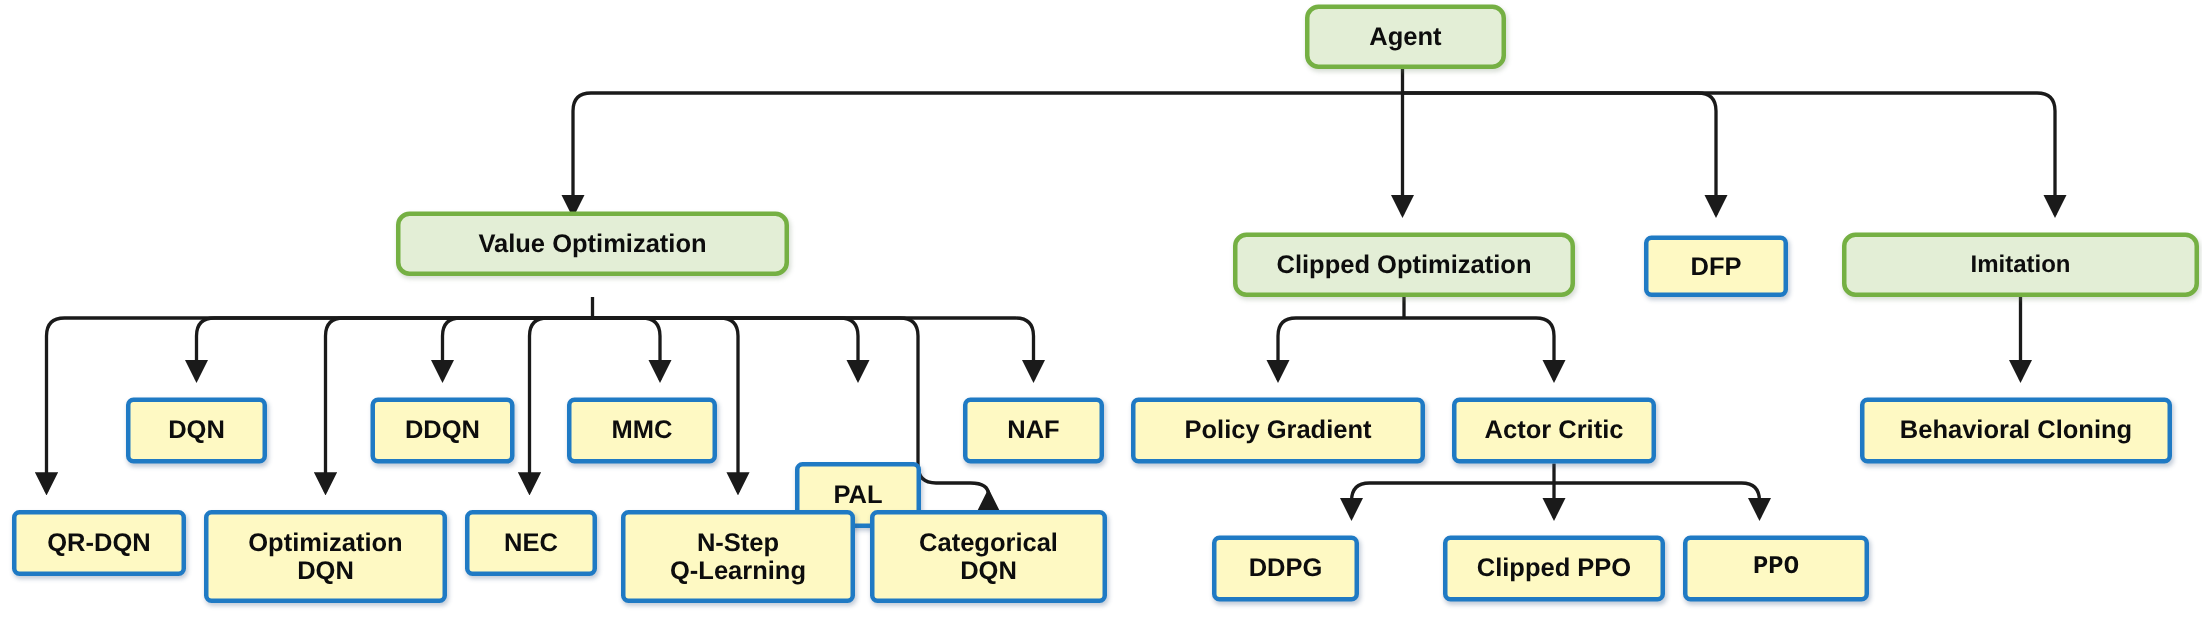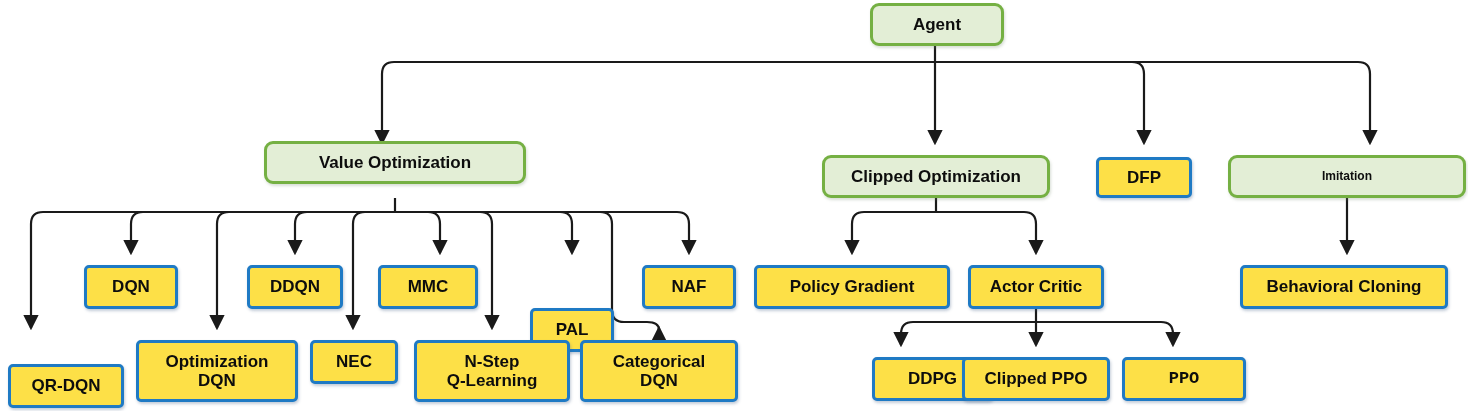--- a/index.html
+++ b/index.html
@@ -2,21 +2,21 @@
 <html><head>
 <meta charset="utf-8">
 <style>
   html,body{margin:0;padding:0;background:#ffffff;}
   body{width:1468px;height:411px;font-family:"Liberation Sans",sans-serif;overflow:hidden;}
   #stage{position:relative;width:1468px;height:411px;background:#fff;}
   svg.edges{position:absolute;left:0;top:0;width:1468px;height:411px;pointer-events:none;}
   .node{position:absolute;box-sizing:border-box;display:flex;align-items:center;
         justify-content:center;text-align:center;font-weight:bold;color:#0d0d0d;
         line-height:1.12;z-index:2;}
-  .node.blue{background:#fde047;border:3px solid #1f7ac4;border-radius:5px;
+  .node.blue{background:#fef9c3;border:3px solid #1f7ac4;border-radius:5px;
              box-shadow:1px 2px 3px rgba(60,90,130,.30);}
   .node.green{background:#e3eed6;border:3px solid #75b043;border-radius:9px;
               box-shadow:1px 2px 3px rgba(120,140,110,.28);}
   .lbl{display:block;white-space:pre-line;}
 </style>
 </head>
 <body>
 
 <div id="stage">
 
@@ -60,39 +60,39 @@
       </div>
       <div class="node green" style="left: 264px; top: 141px; width: 262px; height: 43px; font-size: 17px;">
         <span class="lbl">Value Optimization</span>
       </div>
       <div class="node green" style="left: 822px; top: 155px; width: 228px; height: 43px; font-size: 17px;">
         <span class="lbl">Clipped Optimization</span>
       </div>
       <div class="node blue" style="left: 1096px; top: 157px; width: 96px; height: 41px; font-size: 17px;">
         <span class="lbl">DFP</span>
       </div>
-      <div class="node green" style="left: 1228px; top: 155px; width: 238px; height: 43px; font-size: 12px;">
+      <div class="node green" style="left: 1228px; top: 155px; width: 238px; height: 43px; font-size: 16px;">
         <span class="lbl">Imitation</span>
       </div>
       <div class="node blue" style="left: 84px; top: 265px; width: 94px; height: 44px; font-size: 17px;">
         <span class="lbl">DQN</span>
       </div>
       <div class="node blue" style="left: 247px; top: 265px; width: 96px; height: 44px; font-size: 17px;">
         <span class="lbl">DDQN</span>
       </div>
       <div class="node blue" style="left: 378px; top: 265px; width: 100px; height: 44px; font-size: 17px; justify-content: center;">
         <span class="lbl">MMC</span>
       </div>
       <div class="node blue" style="left: 530px; top: 265px; width: 84px; height: 44px; font-size: 17px; margin-top: 43px;">
         <span class="lbl">PAL</span>
       </div>
       <div class="node blue" style="left: 642px; top: 265px; width: 94px; height: 44px; font-size: 17px;">
         <span class="lbl">NAF</span>
       </div>
-      <div class="node blue" style="left: 8px; top: 340px; width: 116px; height: 44px; font-size: 17px; margin-top: 24px;">
+      <div class="node blue" style="left: 8px; top: 340px; width: 116px; height: 44px; font-size: 17px;">
         <span class="lbl">QR-DQN</span>
       </div>
       <div class="node blue" style="left: 136px; top: 340px; width: 162px; height: 62px; font-size: 17px;">
         <span class="lbl">Optimization
 DQN</span>
       </div>
       <div class="node blue" style="left: 310px; top: 340px; width: 88px; height: 44px; font-size: 17px;">
         <span class="lbl">NEC</span>
       </div>
       <div class="node blue" style="left: 414px; top: 340px; width: 156px; height: 62px; font-size: 17px;">
@@ -102,21 +102,21 @@
       <div class="node blue" style="left: 580px; top: 340px; width: 158px; height: 62px; font-size: 17px;">
         <span class="lbl">Categorical
 DQN</span>
       </div>
       <div class="node blue" style="left: 754px; top: 265px; width: 196px; height: 44px; font-size: 17px;">
         <span class="lbl">Policy Gradient</span>
       </div>
       <div class="node blue" style="left: 968px; top: 265px; width: 136px; height: 44px; font-size: 17px;">
         <span class="lbl">Actor Critic</span>
       </div>
-      <div class="node blue" style="left: 872px; top: 357px; width: 121px; height: 44px; font-size: 17px;">
+      <div class="node blue" style="left: 808px; top: 357px; width: 98px; height: 44px; font-size: 17px;">
         <span class="lbl">DDPG</span>
       </div>
       <div class="node blue" style="left: 962px; top: 357px; width: 148px; height: 44px; font-size: 17px;">
         <span class="lbl">Clipped PPO</span>
       </div>
       <div class="node blue" style="left: 1122px; top: 357px; width: 124px; height: 44px; font-size: 17px; font-family: Liberation Mono, monospace;">
         <span class="lbl">PPO</span>
       </div>
       <div class="node blue" style="left: 1240px; top: 265px; width: 208px; height: 44px; font-size: 17px;">
         <span class="lbl">Behavioral Cloning</span>

